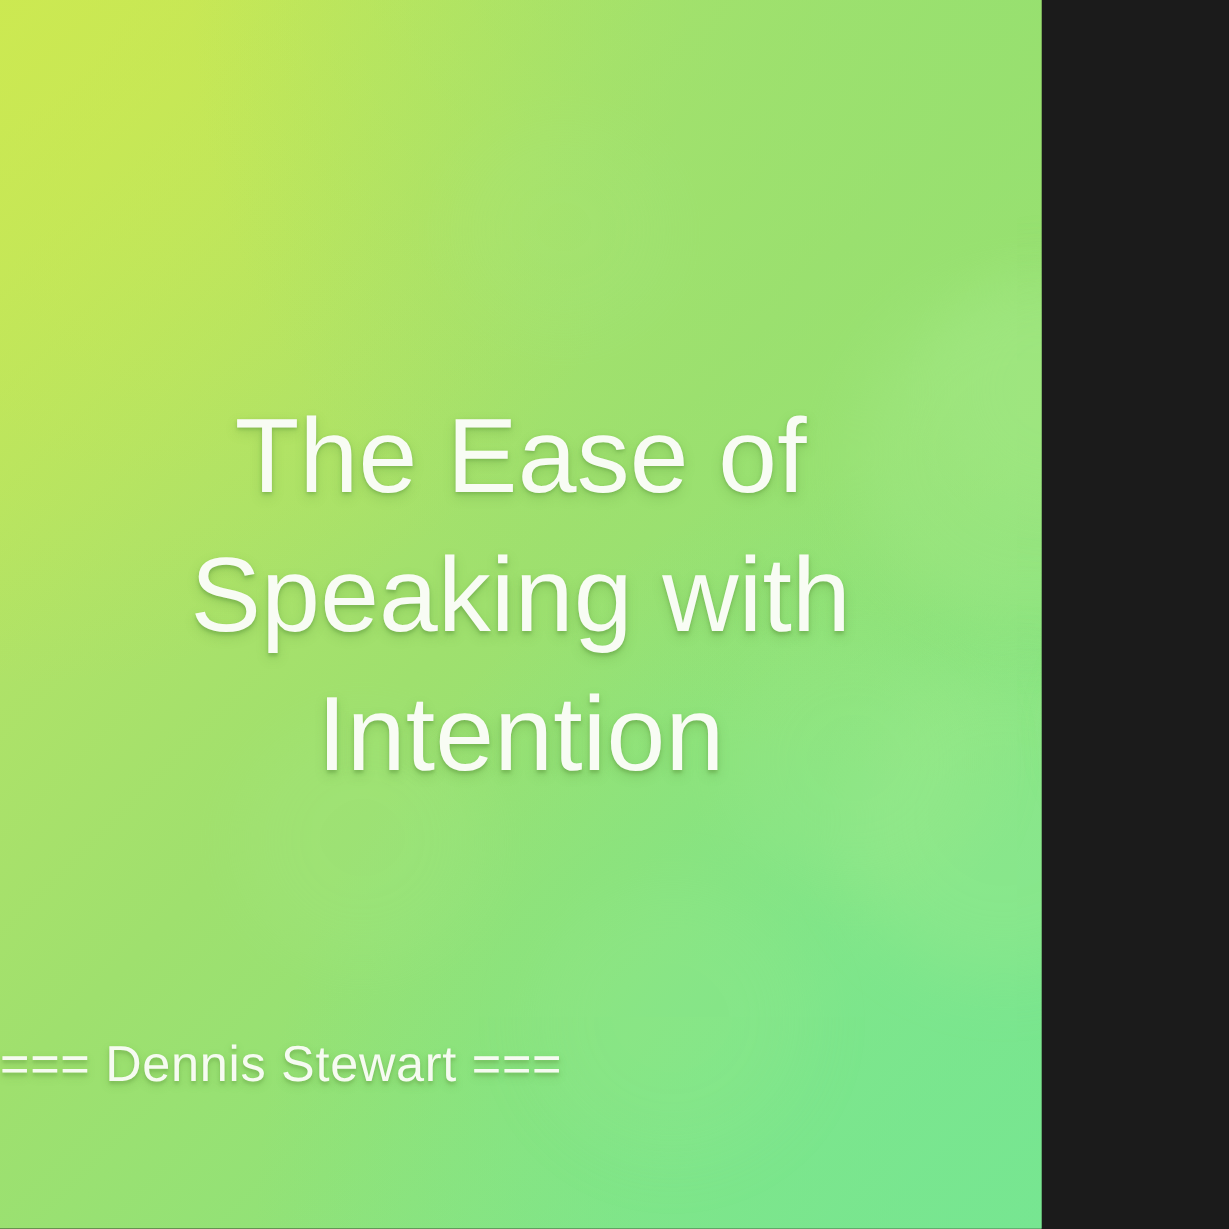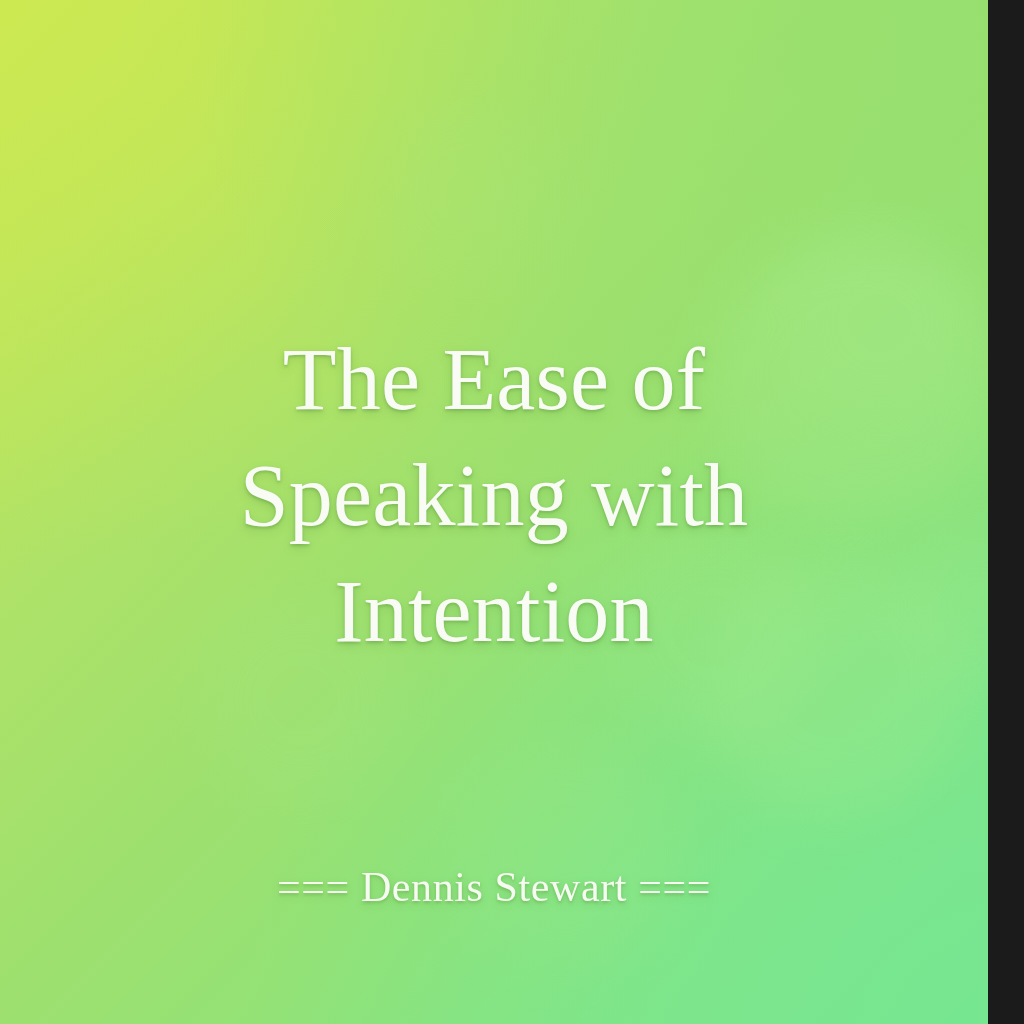--- a/index.html
+++ b/index.html
@@ -5,24 +5,24 @@
 <style>
   html, body {
     margin: 0;
     padding: 0;
     background: #1b1b1b;
   }
 
   
   .cover {
     position: relative;
-    width: 988px;
+    width: 868px;
     height: 1024px;
     overflow: hidden;
-    font-family: Liberation Serif, serif;
+    font-family: Liberation Sans, sans-serif;
     
     background:
       linear-gradient(135deg,
         #c9e855 0%,
         #bfe65c 12%,
         #aee268 30%,
         #9fe06e 48%,
         #92e277 66%,
         #85e584 82%,
         #7ae68e 100%);
@@ -85,21 +85,21 @@
       0 2px 3px rgba(92, 150, 60, 0.45),
       0 4px 10px rgba(92, 150, 60, 0.28);
     white-space: pre-line;
   }
 
   .byline {
     position: absolute;
     top: 862px;
     left: 0;
     right: 0;
-    text-align: center;
+    text-align: left;
     color: #f6fbf1;
     font-size: 42px;
     line-height: 50px;
     font-weight: 400;
     letter-spacing: 0.6px;
     text-shadow:
       0 2px 3px rgba(92, 150, 60, 0.40),
       0 3px 8px rgba(92, 150, 60, 0.24);
   }
 </style>

